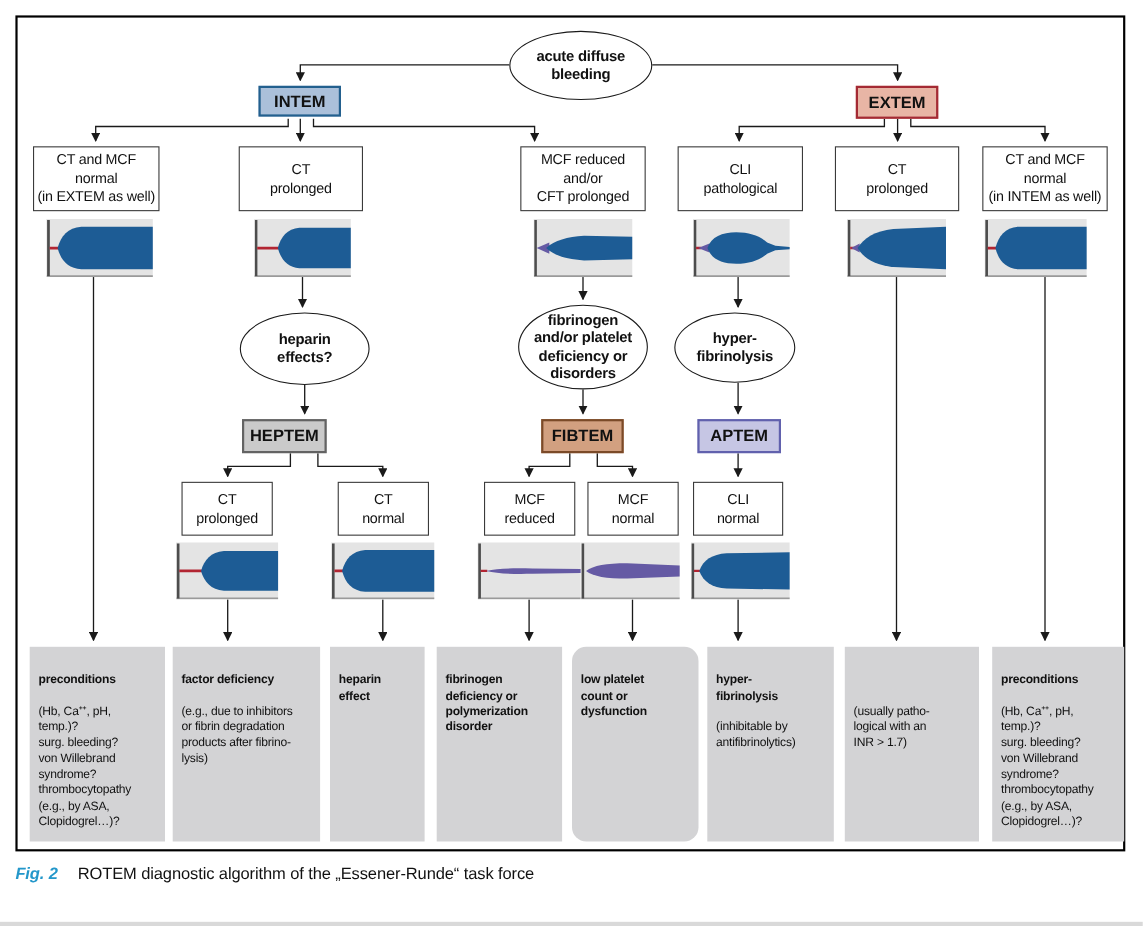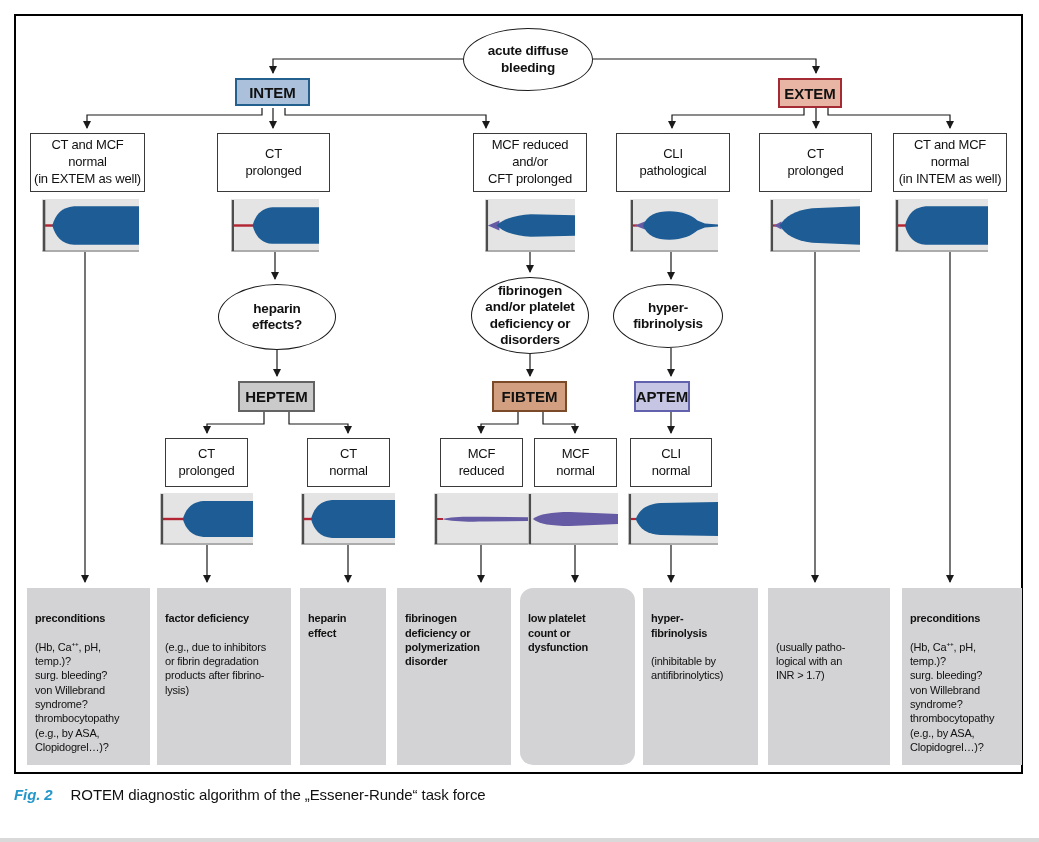--- a/index.html
+++ b/index.html
@@ -66,21 +66,21 @@
       <path d="M481,545 L481,582" marker-end="url(#arr)"></path>
       <path d="M575,545 L575,582" marker-end="url(#arr)"></path>
       <path d="M671,545 L671,582" marker-end="url(#arr)"></path>
     </g>
   </svg>
 
   <div class="node ellipse" style="left:463px;top:28px;width:130px;height:63px;">acute diffuse
 bleeding</div>
 
   <div class="node tem intem" style="left:235px;top:78px;width:75px;height:28px;">INTEM</div>
-  <div class="node tem extem" style="left:778px;top:78px;width:64px;height:30px;">EXTEM</div>
+  <div class="node tem extem" style="left:778px;top:78px;width:75px;height:30px;">EXTEM</div>
 
   <div class="node cond" style="left:30px;top:133px;width:115px;height:59px;">CT and MCF
 normal
 (in EXTEM as well)</div>
   <div class="node cond" style="left:217px;top:133px;width:113px;height:59px;">CT
 prolonged</div>
   <div class="node cond" style="left:473px;top:133px;width:114px;height:59px;">MCF reduced
 and/or
 CFT prolonged</div>
   <div class="node cond" style="left:616px;top:133px;width:114px;height:59px;">CLI
@@ -150,23 +150,23 @@
 
   <div class="node ellipse" style="left:218px;top:284px;width:118px;height:66px;">heparin
 effects?</div>
   <div class="node ellipse" style="left:471px;top:277px;width:118px;height:77px;">fibrinogen
 and/or platelet
 deficiency or
 disorders</div>
   <div class="node ellipse" style="left:613px;top:284px;width:110px;height:64px;">hyper-
 fibrinolysis</div>
 
-  <div class="node tem heptem" style="left:238px;top:381px;width:77px;height:31px;">HEPTEM</div>
+  <div class="node tem heptem" style="left:220px;top:381px;width:77px;height:31px;">HEPTEM</div>
   <div class="node tem fibtem" style="left:492px;top:381px;width:75px;height:31px;">FIBTEM</div>
-  <div class="node tem aptem" style="left:634px;top:381px;width:56px;height:31px;">APTEM</div>
+  <div class="node tem aptem" style="left:634px;top:381px;width:76px;height:31px;">APTEM</div>
 
   <div class="node cond" style="left:165px;top:438px;width:83px;height:49px;">CT
 prolonged</div>
   <div class="node cond" style="left:307px;top:438px;width:83px;height:49px;">CT
 normal</div>
   <div class="node cond" style="left:440px;top:438px;width:83px;height:49px;">MCF
 reduced</div>
   <div class="node cond" style="left:534px;top:438px;width:83px;height:49px;">MCF
 normal</div>
   <div class="node cond" style="left:630px;top:438px;width:82px;height:49px;">CLI

